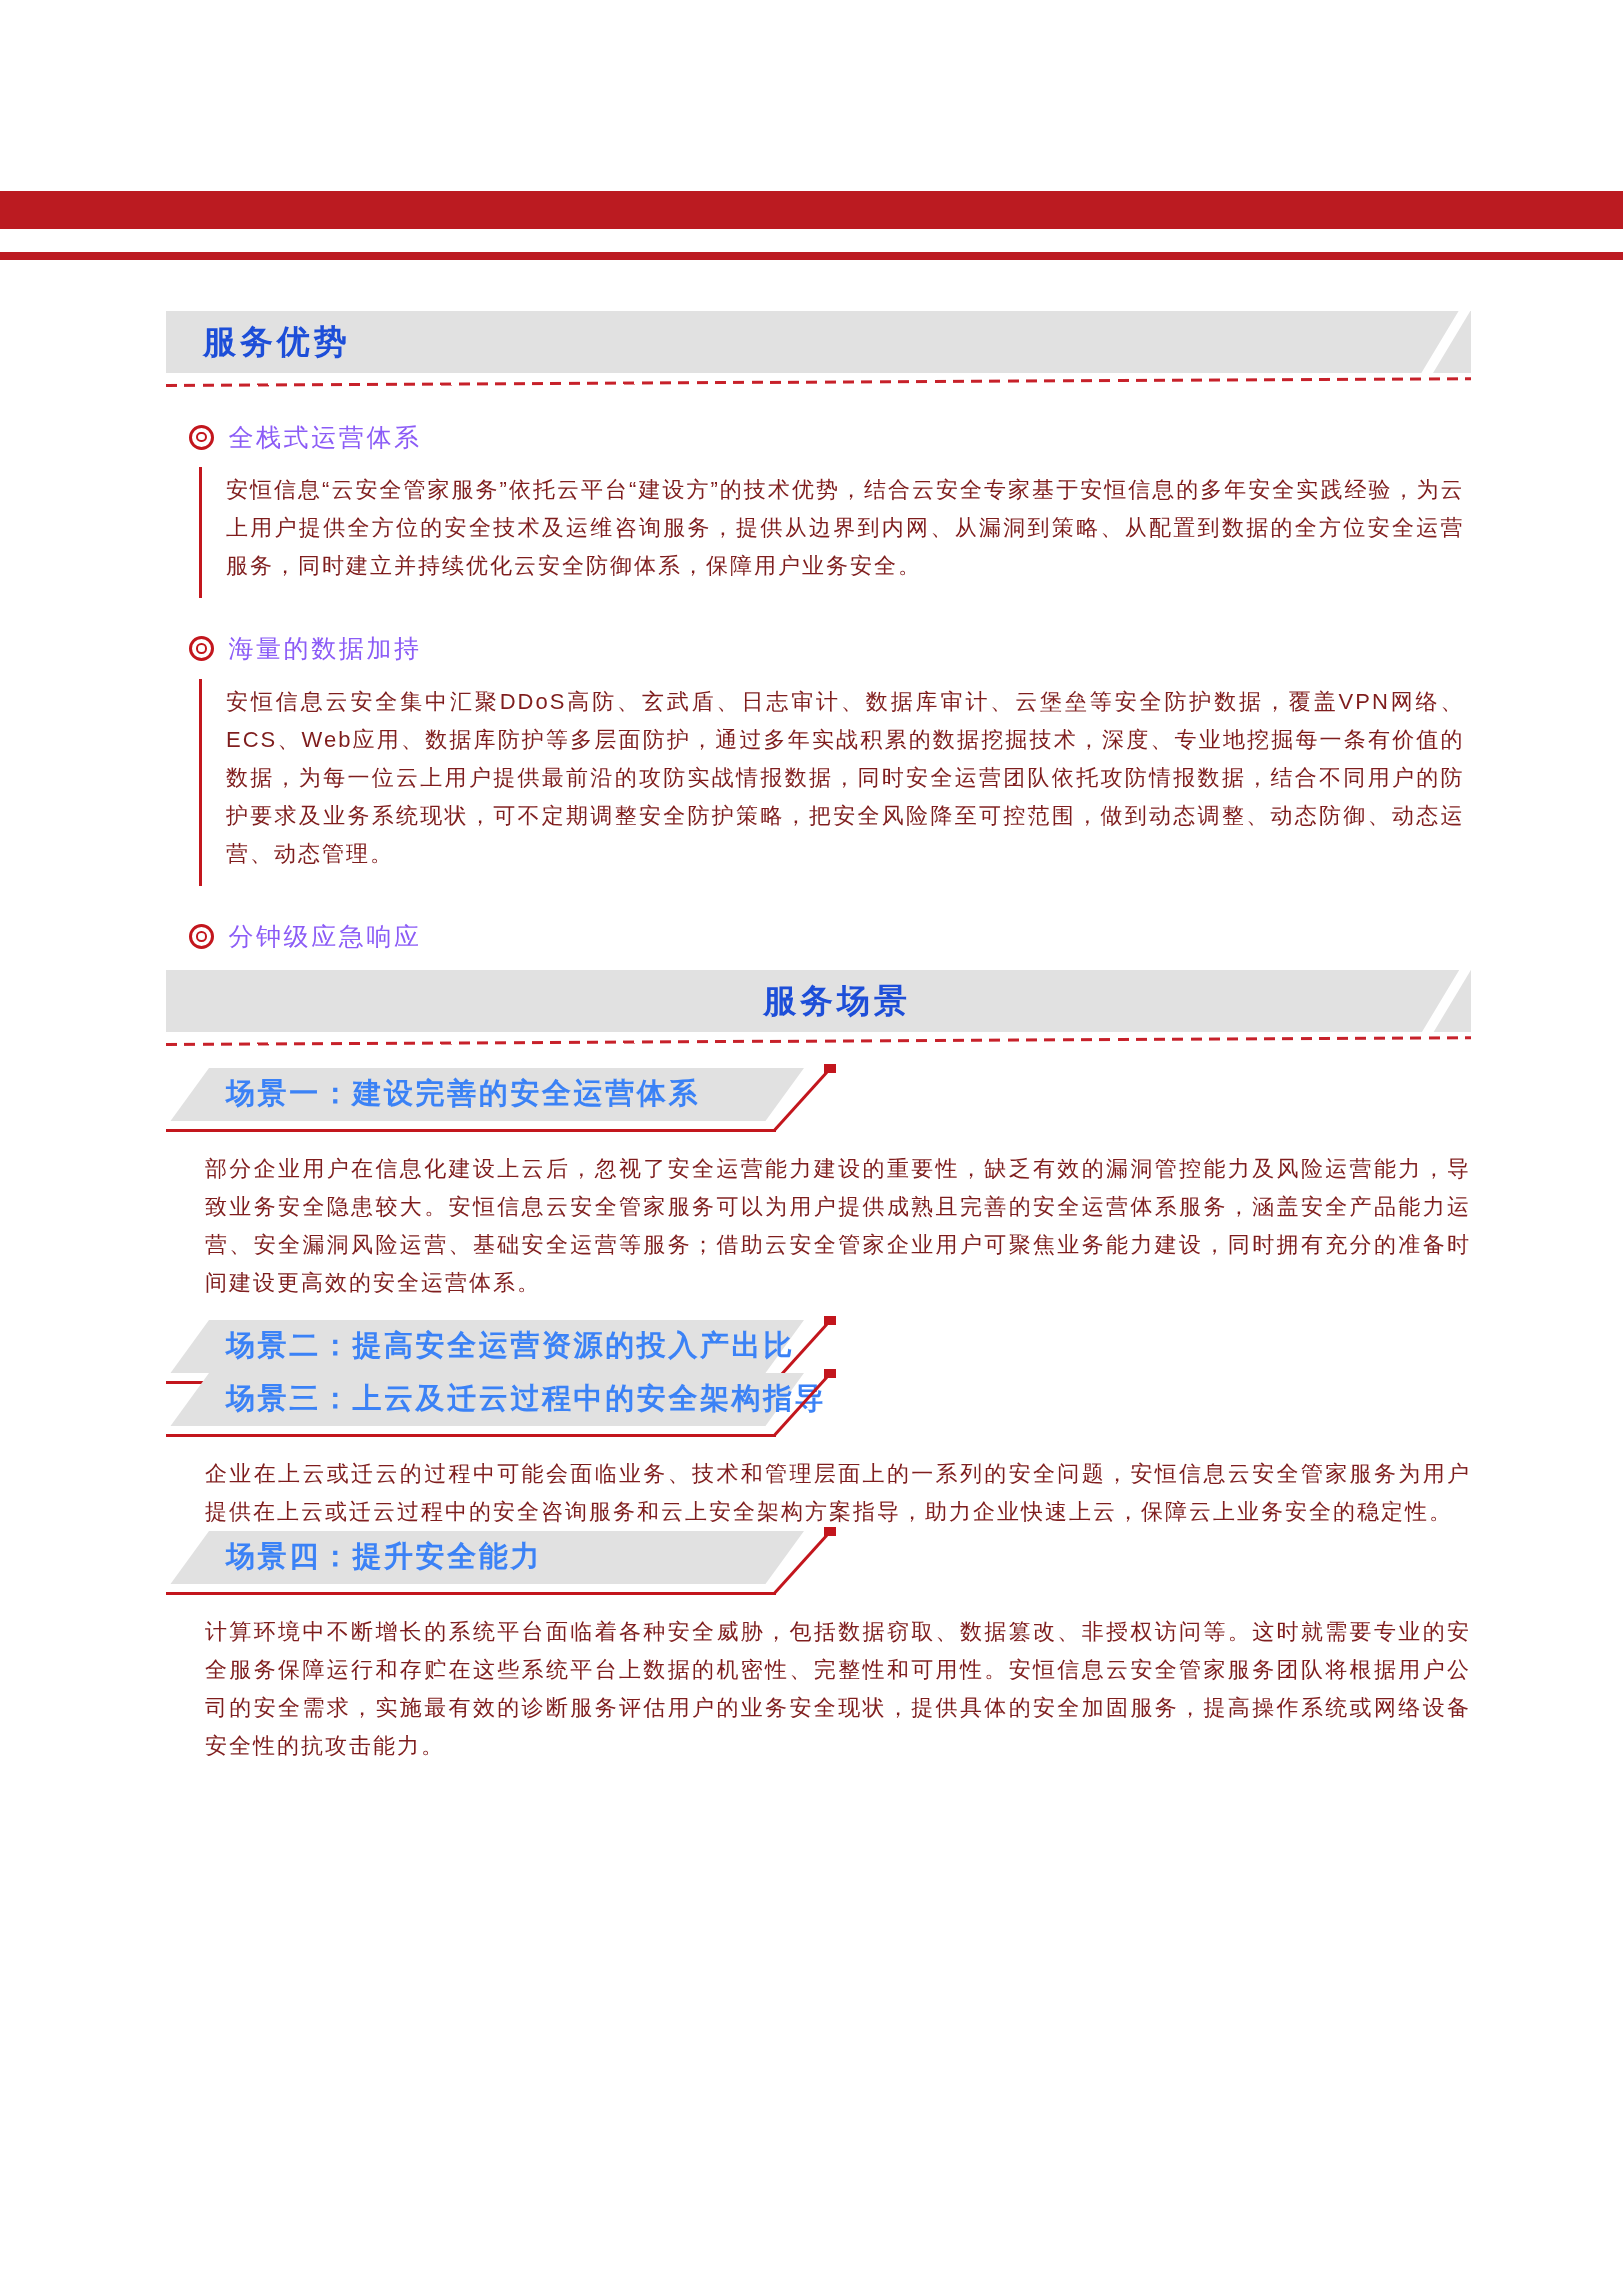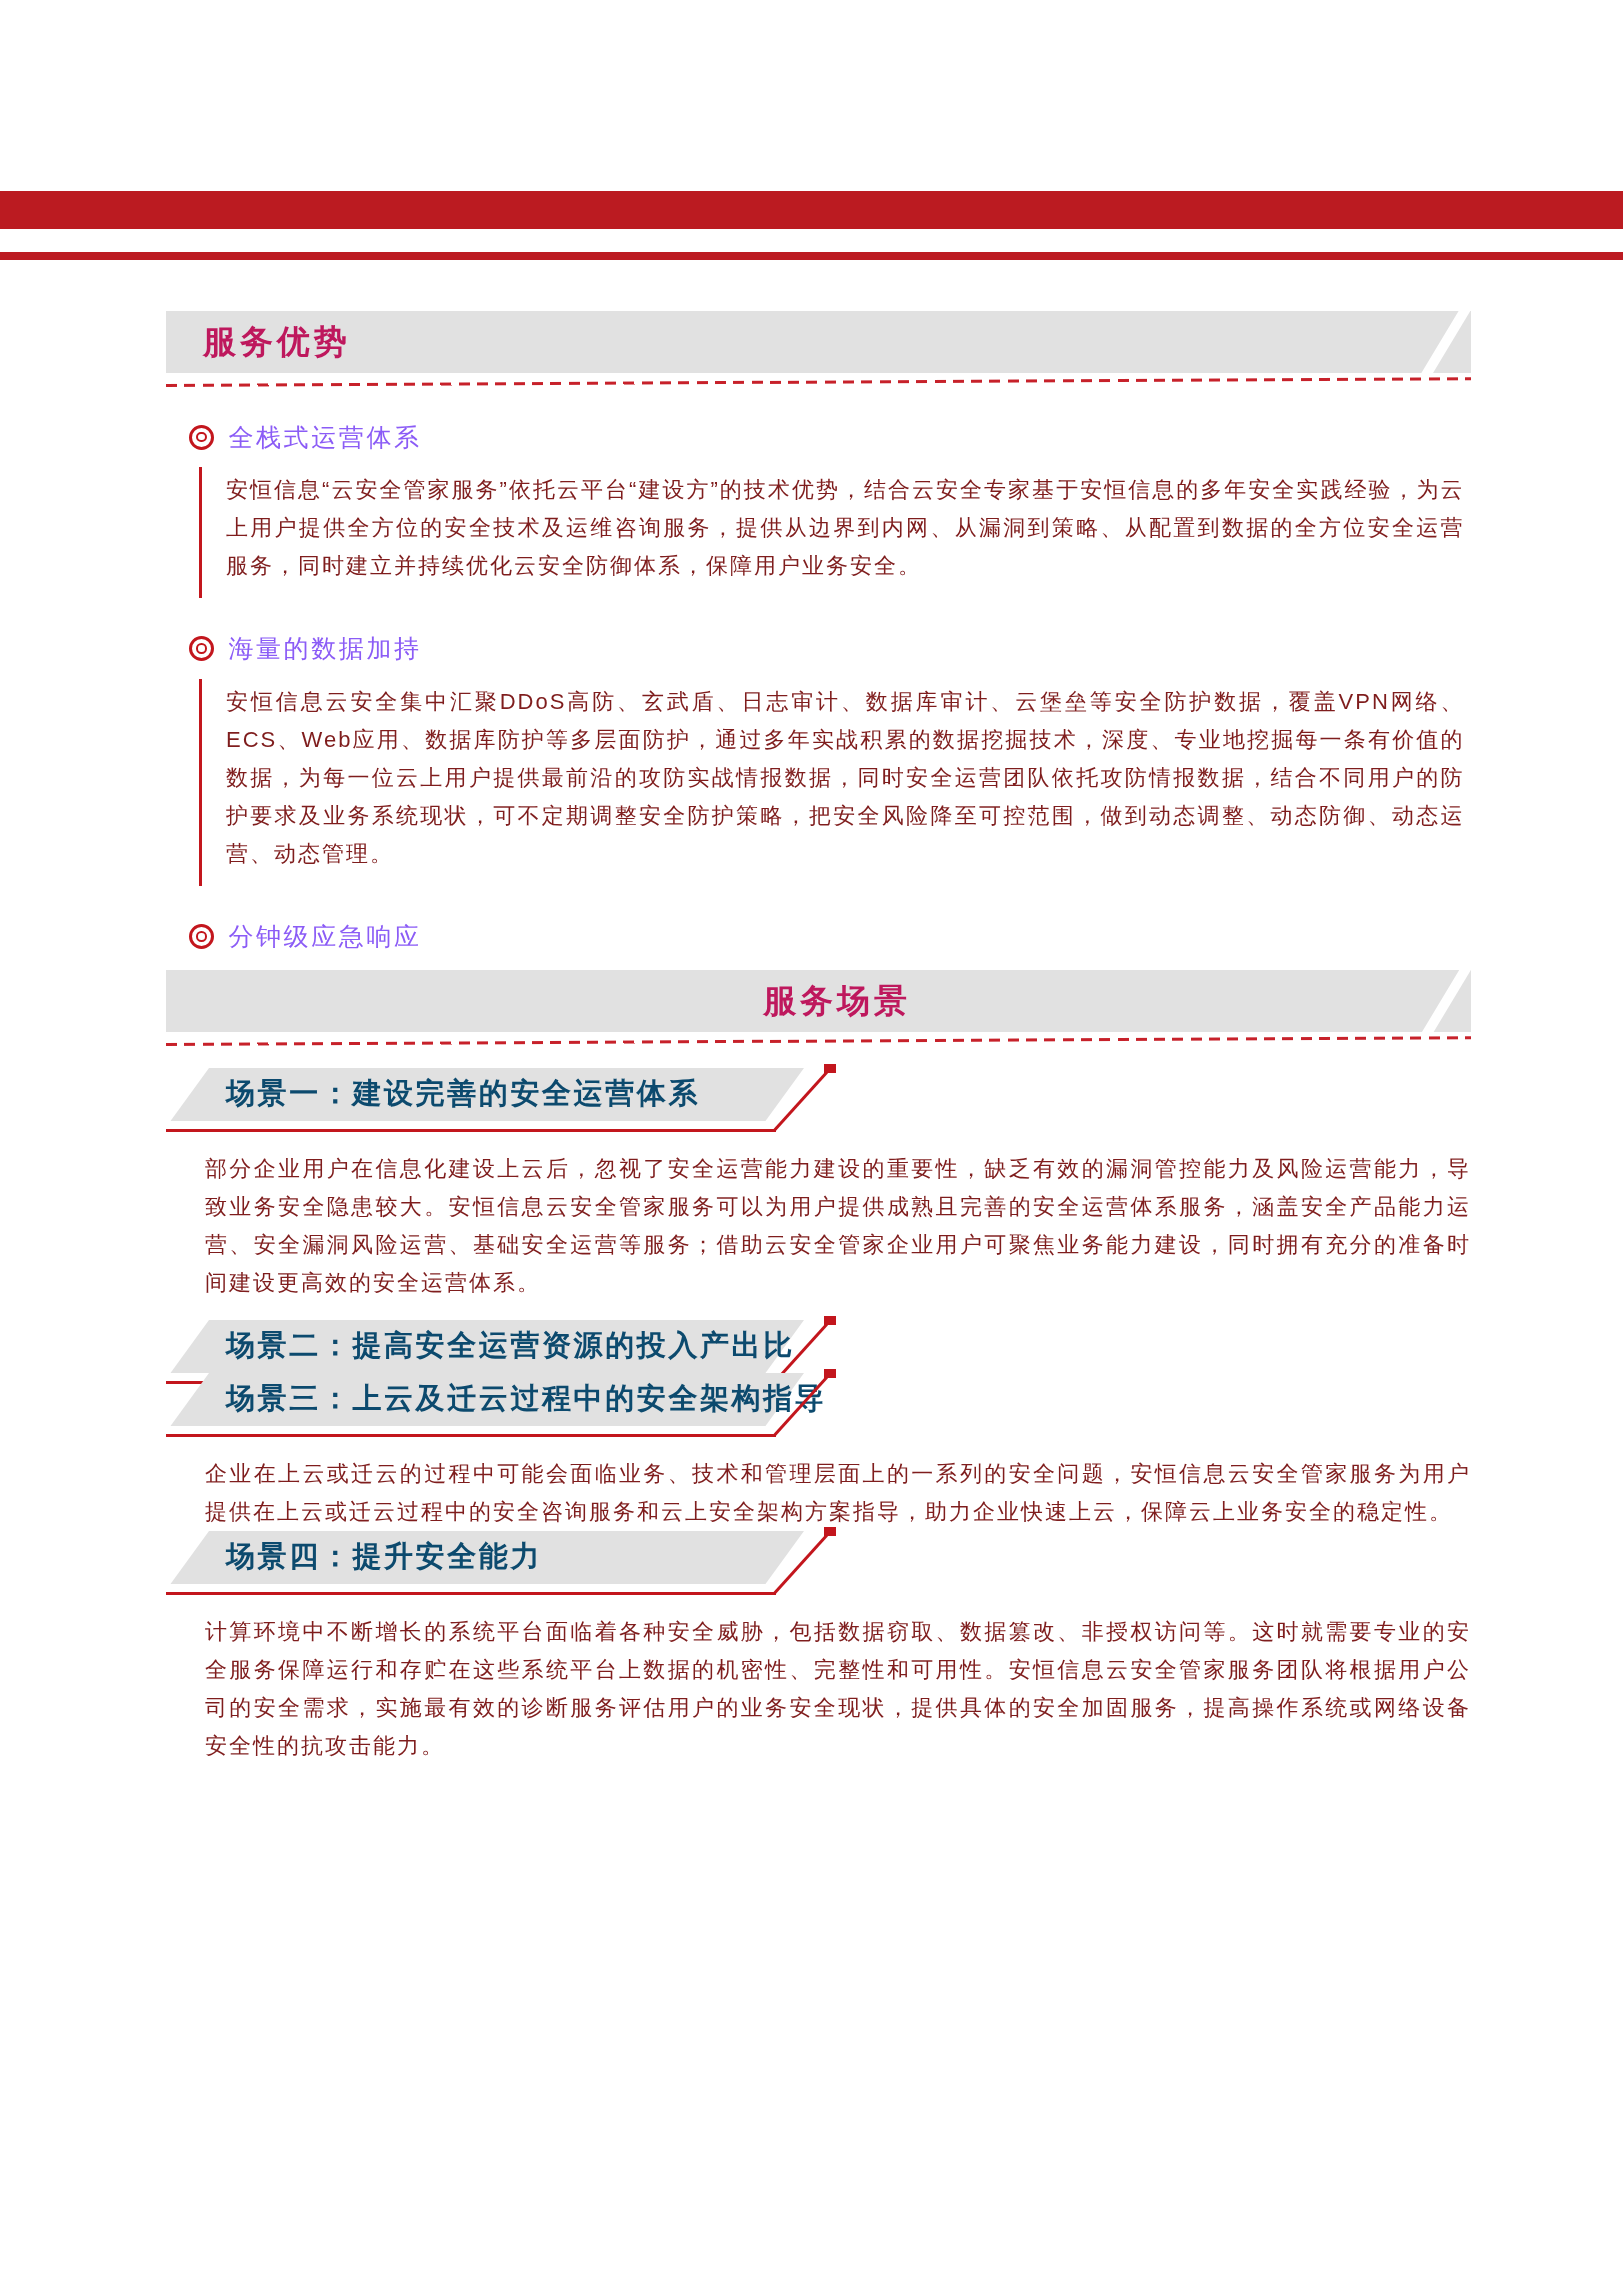--- a/index.html
+++ b/index.html
@@ -12,21 +12,21 @@
   
   .top-bar-block { position:absolute; left:0; top:191px; width:100%; height:38px; background:#bb1b21; }
   .top-bar-stripe { position:absolute; left:0; top:252px; width:100%; height:7.9px; background:#bc1b22; }
 
   
   .main { position:absolute; left:166px; top:311px; width:1305px; }
 
   
   .section-header { position:relative; height:62px; background:#e1e1e1; overflow:hidden; }
   .section-header h2 {
-    font-size:33px; font-weight:bold; color:#be185d; line-height:62px;
+    font-size:33px; font-weight:bold; color:#1d4ed8; line-height:62px;
     padding-left:37px; letter-spacing:3.9px;
   }
   .hdr-slash {
     position:absolute; right:22px; top:-11.8px; width:9.8px; height:92px;
     background:#ffffff; transform:rotate(31deg);
   }
   .dash-line {
     height:2.6px; margin-top:11px; width:100%;
     background:repeating-linear-gradient(90deg,#c7212a 0 11px, transparent 11px 18.3px);
     transform:rotate(-0.3deg); transform-origin:left center;
@@ -50,21 +50,21 @@
   }
 
   
   .scn-banner { position:relative; height:53px; width:805px; }
   .scn-bg {
     position:absolute; left:43px; top:0; width:595px; height:53px;
     background:#e1e1e1; transform:skewX(-36deg); transform-origin:0 0;
   }
   .scn-title {
     position:absolute; left:60px; top:50%; transform:translateY(-50%);
-    font-size:29px; font-weight:bold; color:#0c4a6e; letter-spacing:2.6px; white-space:nowrap;
+    font-size:29px; font-weight:bold; color:#3b82f6; letter-spacing:2.6px; white-space:nowrap;
   }
   .scn-underline { position:absolute; left:0; top:61px; width:610px; height:3.3px; background:#c3161d; }
   .scn-diag {
     position:absolute; left:610px; top:60px; width:78px; height:3.3px;
     background:#c3161d; transform:rotate(-48deg); transform-origin:0 100%;
   }
   .scn-square { position:absolute; left:658px; top:-3.9px; width:11.8px; height:9.2px; background:#c3161d; }
   .scn-body { margin:29px 0 0 39px; }
 
   .mt-b1 { margin-top:22px; }

